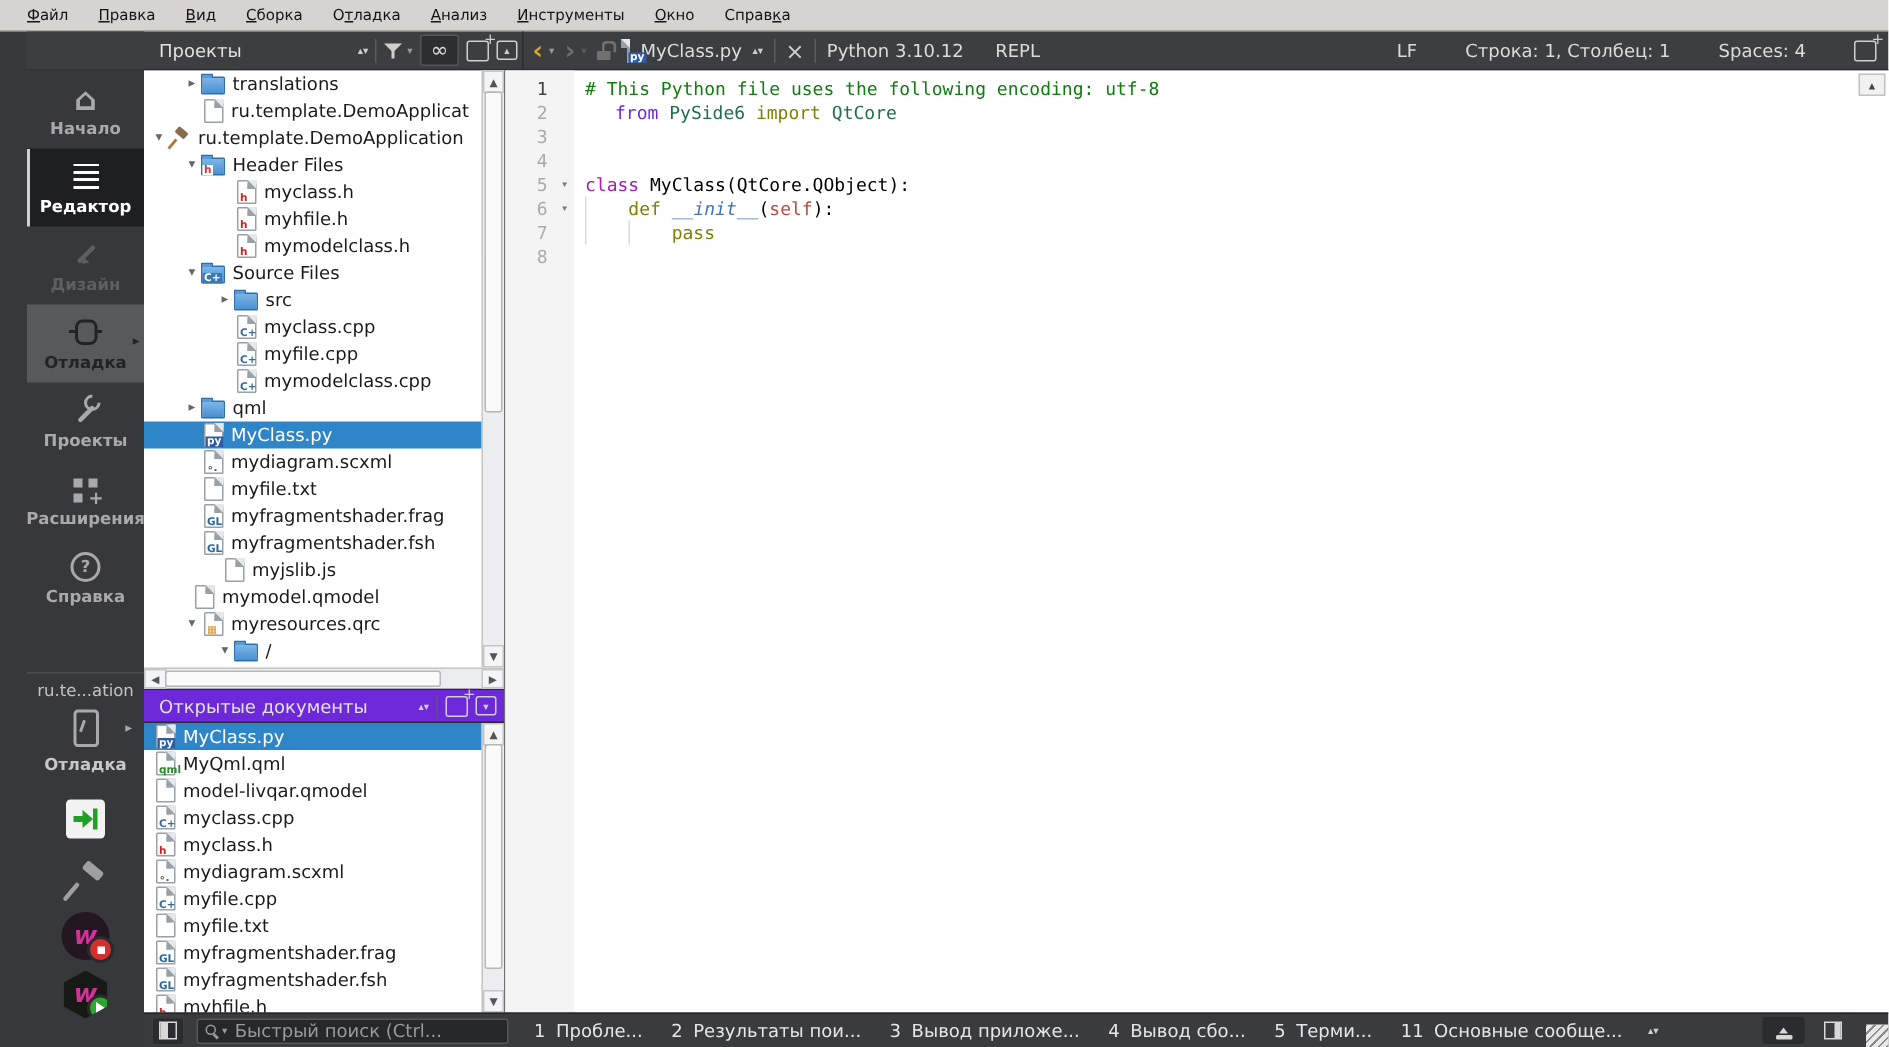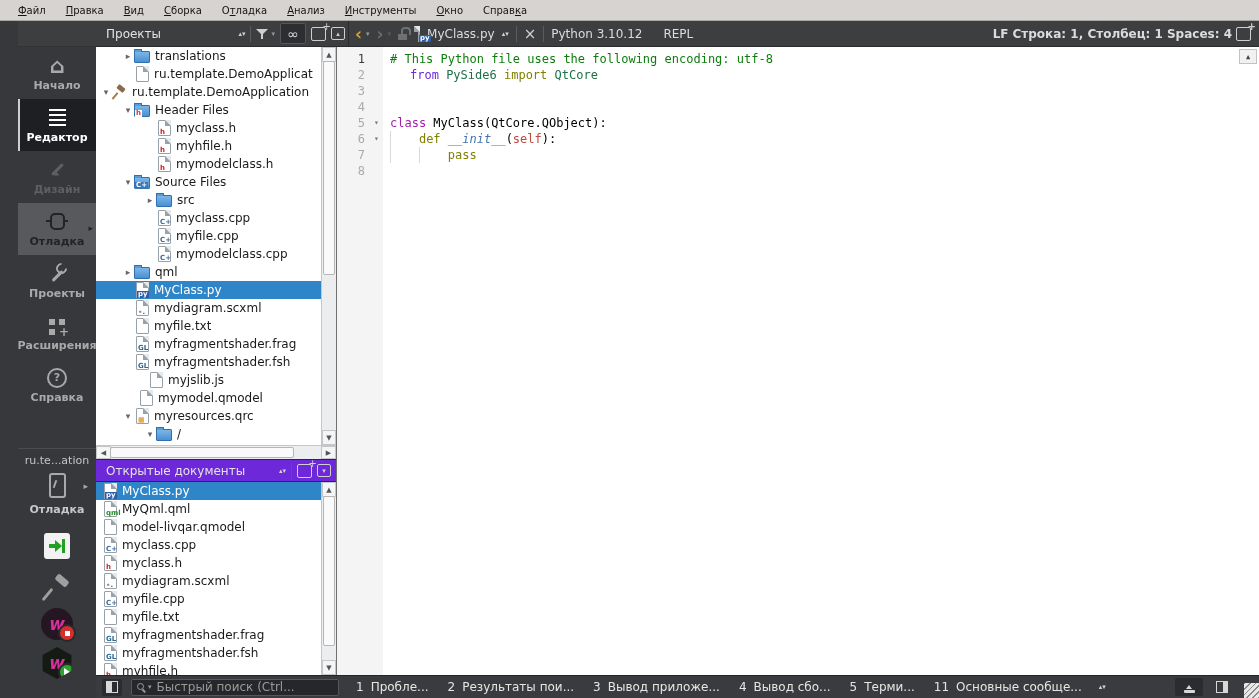--- a/index.html
+++ b/index.html
@@ -83,21 +83,21 @@
   .splitic::after{content:"+";position:absolute;right:-6px;top:-7px;font-size:10px;color:#cfcfcf;}
   .collic{position:relative;width:12px;height:11px;border:1.5px solid #cfcfcf;border-radius:2px;flex:none;
           display:flex;align-items:center;justify-content:center;font-size:7px;color:#cfcfcf;}
   .nav{font-size:17px;font-weight:bold;line-height:14px;}
   .nav.back{color:#d9a530;}
   .nav.fwd{color:#6d6e71;}
   .lock{position:relative;width:11px;height:13px;flex:none;opacity:.55;}
   .lock::before{content:"";position:absolute;left:3px;top:0;width:6px;height:6px;border:2px solid #9a9a9a;border-bottom:none;border-radius:4px 4px 0 0;}
   .lock::after{content:"";position:absolute;left:0;bottom:0;width:9px;height:6px;background:#9a9a9a;}
   .closex{font-size:15px;color:#cfcfcf;line-height:12px;}
-  .tb-right{margin-left:auto;display:flex;align-items:center;gap:4px;font-weight:bold;}
+  .tb-right{margin-left:auto;display:flex;align-items:center;gap:32px;}
 
   
   .content{flex:1;display:flex;min-height:0;}
   .panel-col{width:240px;flex:none;display:flex;flex-direction:column;background:#fff;
              border-right:1px solid #707070;min-height:0;}
   .tree-wrap{height:398px;flex:none;position:relative;overflow:hidden;}
   .rows{margin-right:14px;overflow:hidden;height:100%;}
   .trow{height:18px;display:flex;align-items:center;white-space:nowrap;color:#1a1a1a;overflow:hidden;}
   .trow.sel{background:var(--sel);color:#fff;}
   .tarrow{width:12px;flex:none;font-size:9px;color:#666;text-align:center;}
@@ -385,21 +385,21 @@
                 <span class="fic">
                   <i class="ibadge" style="color: rgb(42, 106, 154);">GL</i>
                 </span>
                 <span class="tlabel">myfragmentshader.fsh</span>
               </div>
               <div class="trow" style="padding-left: 40px;">
                 <span class="tarrow"></span>
                 <span class="fic"></span>
                 <span class="tlabel">myjslib.js</span>
               </div>
-              <div class="trow" style="padding-left: 30px;">
+              <div class="trow" style="padding-left: 20px;">
                 <span class="tarrow"></span>
                 <span class="fic"></span>
                 <span class="tlabel">mymodel.qmodel</span>
               </div>
               <div class="trow" style="padding-left: 26px;">
                 <span class="tarrow">▾</span>
                 <span class="fic">
                   <i class="ibadge" style="color: rgb(216, 144, 32);">▦</i>
                 </span>
                 <span class="tlabel">myresources.qrc</span>

